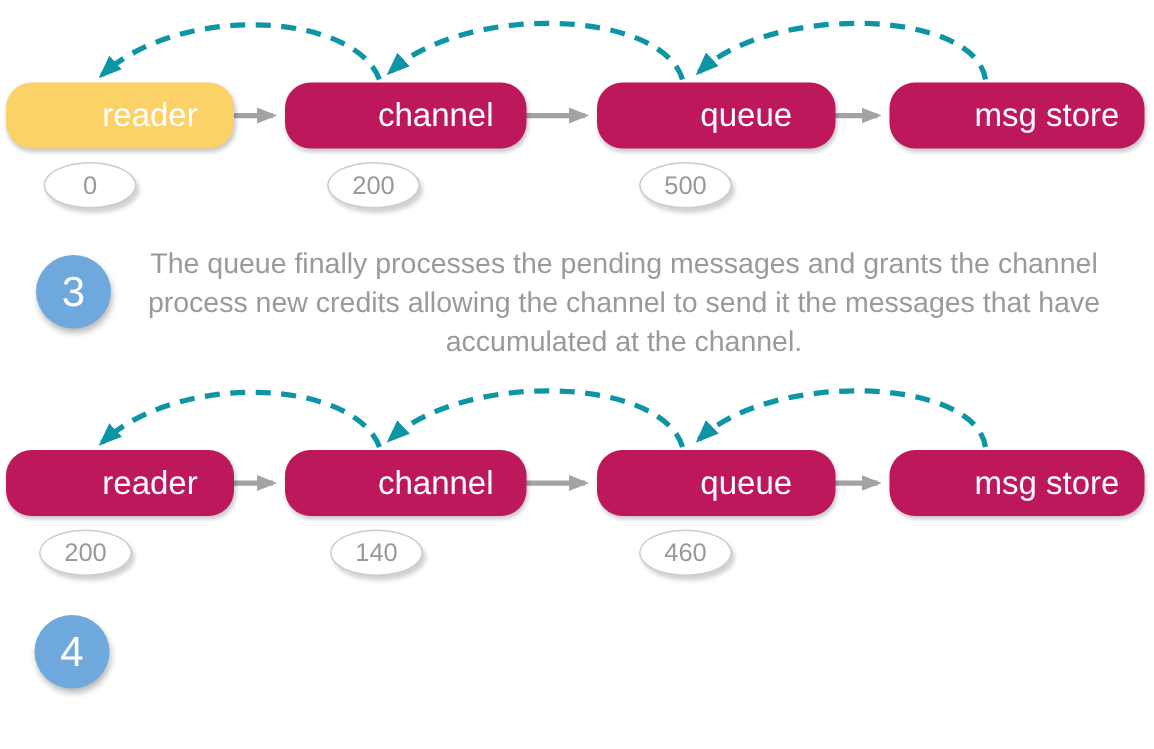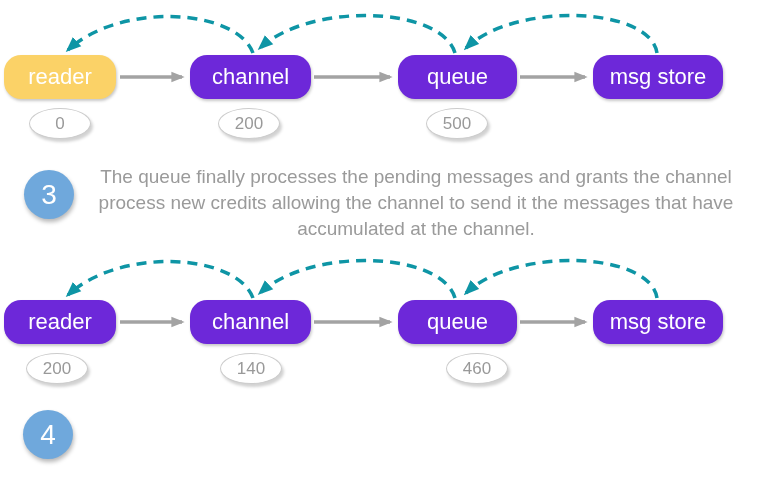--- a/index.html
+++ b/index.html
@@ -31,22 +31,23 @@
     position: absolute;
     top: 47px;
     height: 44px;
     border-radius: 17px;
     display: flex;
     align-items: center;
     justify-content: center;
     color: #ffffff;
     font-size: 22px;
     box-shadow: 1px 2px 3px rgba(0,0,0,0.22);
+    padding-left: 40px;
   }
-  .node.green  { background: #6d28d9; }
+  .node.green  { background: #be185d; }
   .node.yellow { background: #FBD267; }
   .badge {
     position: absolute;
     top: 100px;
     width: 60px;
     height: 29px;
     background: #ffffff;
     border: 1.5px solid #cccccc;
     border-radius: 50%;
     display: flex;
@@ -159,18 +160,18 @@
       </g>
     </svg>
 
     <div class="node green" style="left:4px;width:112px">reader</div>
     <div class="node green" style="left:190px;width:121px">channel</div>
     <div class="node green" style="left:398px;width:119px">queue</div>
     <div class="node green" style="left:593px;width:130px">msg store</div>
 
     <div class="badge" style="left:26px">200</div>
     <div class="badge" style="left:220px">140</div>
-    <div class="badge" style="left:446px">460</div>
+    <div class="badge" style="left:426px">460</div>
   </div>
 
   <div class="step-circle" style="left:23px;top:410px">4</div>
 
 </div>
 
 </body></html>

